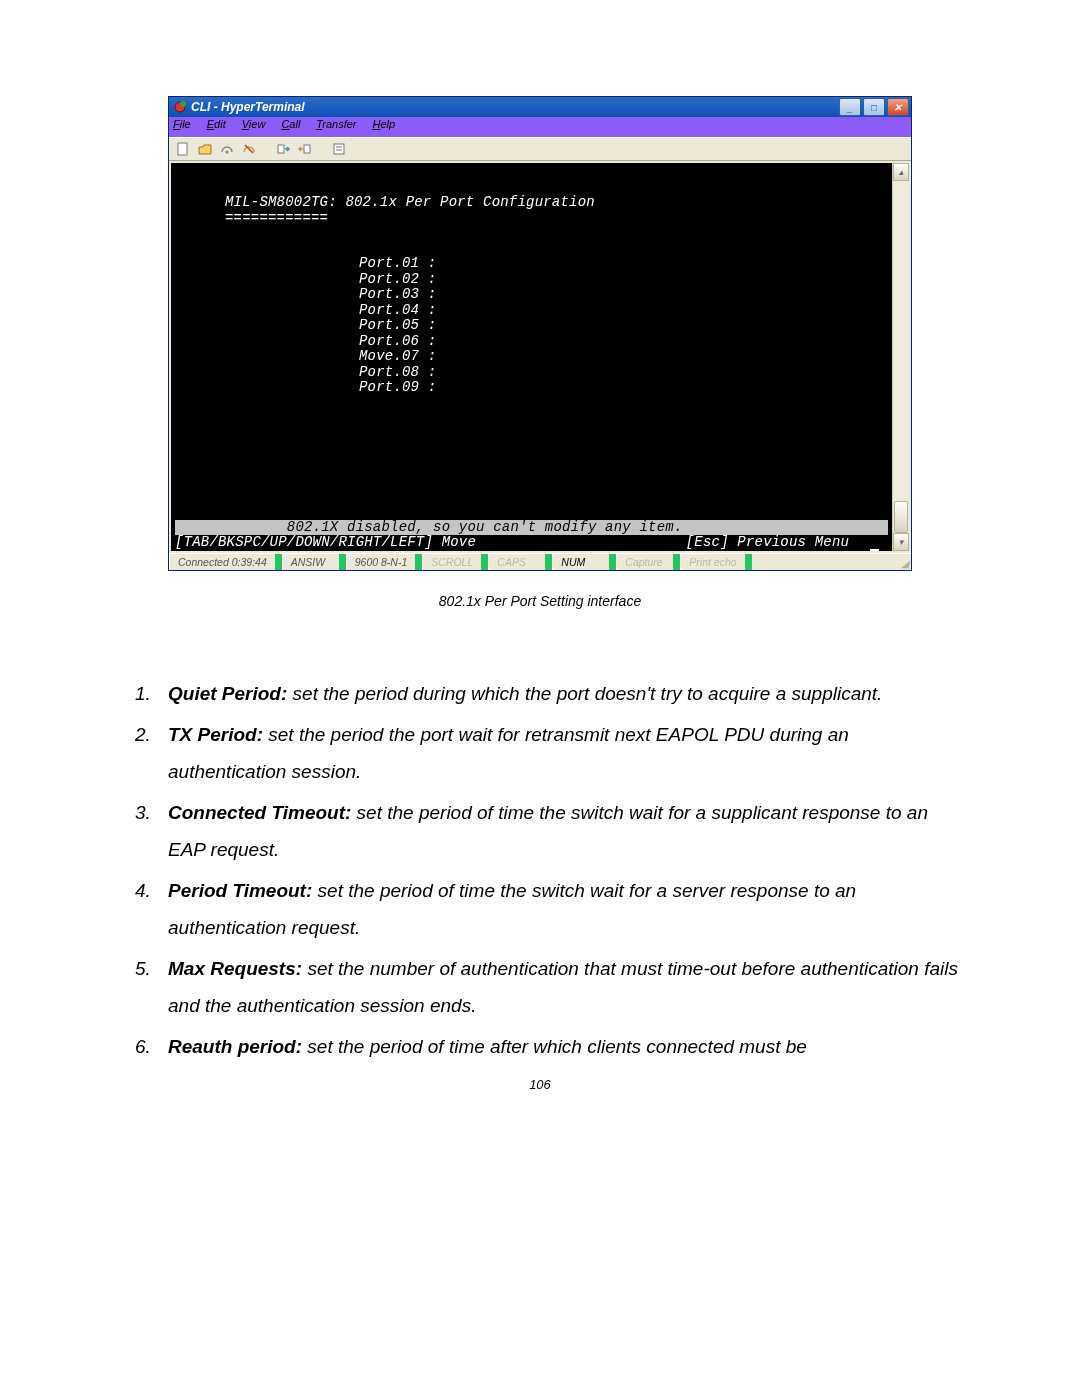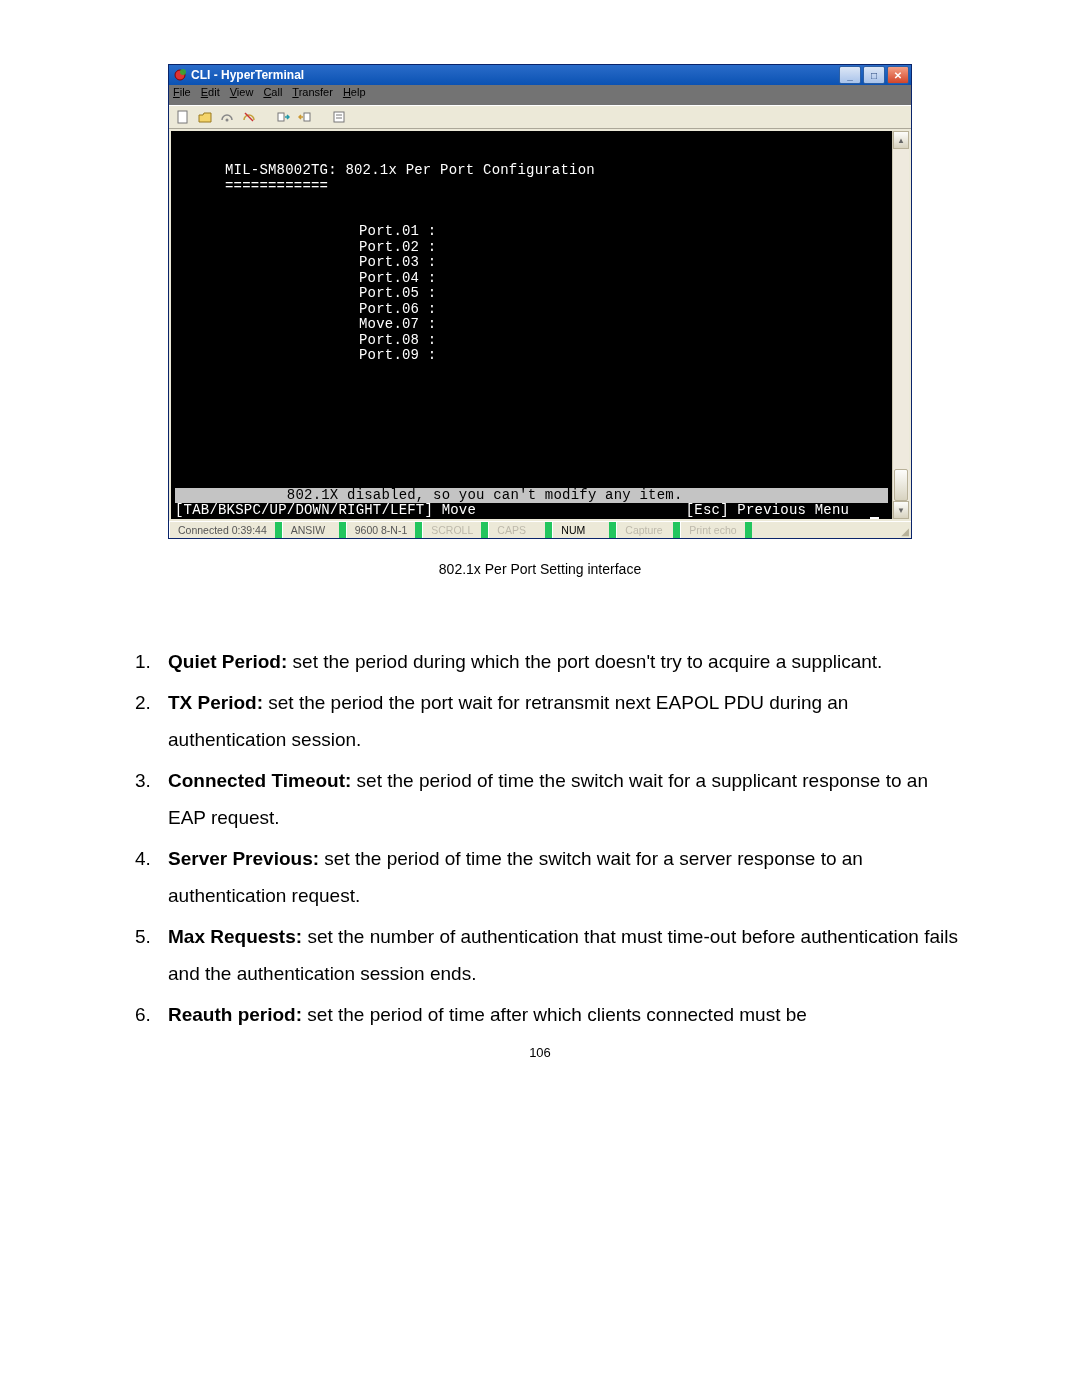--- a/index.html
+++ b/index.html
@@ -4,21 +4,22 @@
 <style>
   body {
     margin: 0;
     padding: 0;
     background: #ffffff;
     font-family: Arial, Helvetica, sans-serif;
     color: #000;
     width: 1080px;
   }
   .page {
-    padding: 64px 120px 60px 120px;
+    padding: 96px 120px 60px 120px;
+    font-style: italic;
   }
   
   .ht-window {
     border: 1px solid #0a246a;
     width: 742px;
     margin: 0 auto;
     background: #ece9d8;
   }
   .ht-titlebar {
     display: flex;
@@ -42,27 +43,27 @@
     border-radius: 2px;
     margin-left: 2px;
     display:flex;align-items:center;justify-content:center;
     font-size: 10px; font-weight:bold; color:#24437a;
   }
   .ht-titlebar .winbtn.close {
     background: linear-gradient(to bottom,#f4a085,#d1452a);
     color:#fff;
   }
   .ht-menubar {
-    background: #737373;
+    background: #8b5cf6;
     height: 18px;
     padding: 1px 4px;
     font-size: 11px;
     color: #000;
     display:flex;
-    gap: 10px;
+    gap: 16px;
   }
   .ht-menubar span u { text-decoration: underline; }
   .ht-toolbar {
     background: #ece9d8;
     border-top: 1px solid #fff;
     border-bottom: 1px solid #aca899;
     padding: 3px 6px;
     display:flex;
     gap: 6px;
     font-size: 12px;
@@ -305,20 +306,20 @@
     </div>
   </div>
 
   <div class="caption">802.1x Per Port Setting interface</div>
 
 
   <ol class="config-list">
     <li><span class="label">Quiet Period:</span><span> set the period during which the port doesn't try to acquire a supplicant.</span></li>
     <li><span class="label">TX Period:</span><span> set the period the port wait for retransmit next EAPOL PDU during an authentication session.</span></li>
     <li><span class="label">Connected Timeout:</span><span> set the period of time the switch wait for a supplicant response to an EAP request.</span></li>
-    <li><span class="label">Server Previous:</span><span> set the period of time the switch wait for a server response to an authentication request.</span></li>
+    <li><span class="label">Period Timeout:</span><span> set the period of time the switch wait for a server response to an authentication request.</span></li>
     <li><span class="label">Max Requests:</span><span> set the number of authentication that must time-out before authentication fails and the authentication session ends.</span></li>
     <li><span class="label">Reauth period:</span><span> set the period of time after which clients connected must be</span></li>
   </ol>
 
   <div class="page-number">106</div>
 
 </div>
 
 </body></html>

